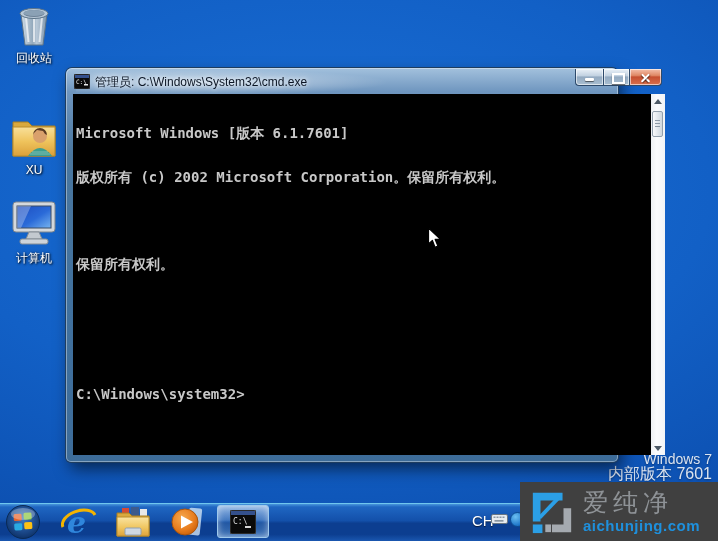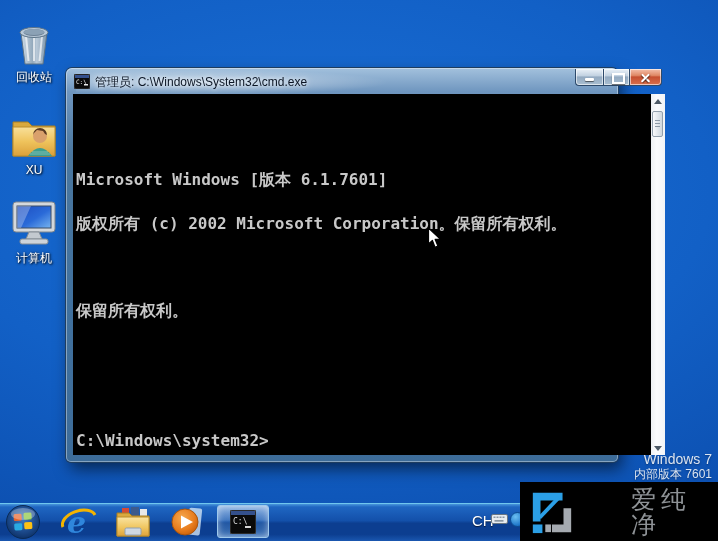--- a/index.html
+++ b/index.html
@@ -12,21 +12,21 @@
   .desk-icon{position:absolute;width:60px;text-align:center;cursor:default;}
   .desk-icon .glyph{display:block;margin:0 auto;}
   .desk-icon .label{
     display:inline-block;margin-top:1px;font-size:12px;color:#fff;
     text-shadow:1px 1px 2px rgba(0,0,0,.9), 0 0 3px rgba(0,0,0,.6);line-height:13px;
   }
   
   .os-watermark{position:absolute;right:6px;top:451px;text-align:right;color:rgba(255,255,255,.85);
     text-shadow:0 1px 2px rgba(0,0,0,.35);z-index:1;}
   .os-watermark .l1{font-size:14px;line-height:16px;}
-  .os-watermark .l2{font-size:12px;line-height:14px;}
+  .os-watermark .l2{font-size:16px;line-height:14px;}
   
   .cmd-window{
     position:absolute;left:66px;top:68px;width:552px;height:394px;z-index:10;
     border-radius:6px 6px 5px 5px;
     background:linear-gradient(180deg,#a3c1dd 0%,#6f96bf 6%,#4a779f 22%,#41719e 60%,#3d6c99 100%);
     box-shadow:0 0 0 1px #1e3d5f, 4px 7px 16px rgba(0,0,0,.55), inset 0 0 0 1px rgba(255,255,255,.38);
   }
   .titlebar{position:absolute;left:0;top:0;width:100%;height:26px;}
   .title-sheen{position:absolute;left:10px;top:0;width:330px;height:26px;
     background:radial-gradient(ellipse at 35% 55%, rgba(255,255,255,.55), rgba(255,255,255,0) 65%);}
@@ -46,21 +46,21 @@
   .glyph-max{position:absolute;left:8px;top:4px;width:9px;height:7px;border:2px solid #fff;
     box-shadow:0 1px 1px rgba(0,0,0,.5);}
   .glyph-close{position:absolute;left:10px;top:3px;width:11px;height:11px;}
   .glyph-close i{position:absolute;left:0;top:4.5px;width:11px;height:2.4px;background:#fff;border-radius:1px;
     box-shadow:0 1px 1px rgba(0,0,0,.5);}
   .glyph-close i:first-child{transform:rotate(45deg);}
   .glyph-close i:last-child{transform:rotate(-45deg);}
   .console-area{position:absolute;left:7px;top:26px;width:578px;height:361px;background:#000;}
   .console-text{padding:3px 4px 0 3px;
     font-family:"DejaVu Sans Mono","Liberation Mono",monospace;
-    font-weight:700;font-size:16px;line-height:14.5px;color:#c8c8c8;white-space:pre;margin-top:47px;}
+    font-weight:700;font-size:14px;line-height:14.5px;color:#c8c8c8;white-space:pre;}
   .console-line{min-height:14.5px;}
   
   .scrollbar{position:absolute;left:585px;top:26px;width:14px;height:361px;
     background:linear-gradient(90deg,#eef1f3,#fbfcfd 40%,#f2f4f6);}
   .sb-btn{position:absolute;left:0;width:14px;height:14px;display:flex;align-items:center;justify-content:center;}
   .sb-btn.up{top:0;}
   .sb-btn.down{bottom:0;}
   .tri-up{width:0;height:0;border-left:4px solid transparent;border-right:4px solid transparent;border-bottom:5px solid #4d5a66;}
   .tri-down{width:0;height:0;border-left:4px solid transparent;border-right:4px solid transparent;border-top:5px solid #4d5a66;}
   .sb-thumb{position:absolute;left:1px;top:17px;width:11px;height:26px;box-sizing:border-box;
@@ -79,37 +79,37 @@
     box-sizing:border-box;border:1px solid #9fc9ec;border-radius:3px;
     background:linear-gradient(180deg,rgba(255,255,255,.5) 0%,rgba(190,220,245,.3) 44%,rgba(90,150,210,.28) 52%,rgba(140,195,240,.4) 100%);
     box-shadow:inset 0 0 7px rgba(255,255,255,.55);
     display:flex;align-items:center;justify-content:center;}
   .tray-ch{position:absolute;left:472px;top:512px;z-index:21;color:#fff;font-size:15px;
     text-shadow:0 1px 1px rgba(0,0,0,.6);}
   .tray-kbd{position:absolute;left:491px;top:512px;z-index:21;}
   .tray-circle{position:absolute;left:510px;top:512px;width:13px;height:13px;border-radius:50%;z-index:21;
     background:radial-gradient(circle at 35% 30%,#6cc0f2,#1d74c8 70%);border:1px solid #0c4d92;}
   
-  .brand-box{position:absolute;left:520px;top:482px;width:198px;height:59px;background:#000000;z-index:50;
-    display:flex;align-items:center;gap:48px;}
+  .brand-box{position:absolute;left:520px;top:482px;width:198px;height:59px;background:#404040;z-index:50;
+    display:flex;align-items:center;}
   .brand-logo{margin-left:9px;flex:0 0 auto;}
   .brand-texts{margin-left:8px;display:flex;flex-direction:column;line-height:1;}
   .brand-name{font-size:25px;color:#8e9296;letter-spacing:5px;font-weight:500;}
   .brand-site{margin-top:3px;font-size:15px;font-weight:bold;color:#1e90dd;letter-spacing:.5px;
     font-family:"Liberation Sans",sans-serif;}
 </style>
 </head>
 <body>
 
 <div class="os-watermark">
   <div class="l1">Windows 7</div>
   <div class="l2">内部版本 7601</div>
 </div>
 
-<div class="desk-icon" style="left:4px;top:19px;">
+<div class="desk-icon" style="left:4px;top:0;">
   <svg class="glyph" width="46" height="48" viewBox="0 0 46 48">
     <defs>
       <linearGradient id="bing" x1="0" y1="0" x2="1" y2="0">
         <stop offset="0" stop-color="#cfdce8"></stop>
           <stop offset=".45" stop-color="#93a9bc"></stop>
         <stop offset=".6" stop-color="#b9c9d8"></stop>
           <stop offset="1" stop-color="#7e95aa"></stop>
       </linearGradient>
     </defs>
     <path d="M10 14 L14 45 H32 L36 14 Z" fill="url(#bing)" stroke="#5d7488" stroke-width="1"></path>
@@ -296,14 +296,15 @@
 <div class="brand-box">
   <svg class="brand-logo" width="46" height="46" viewBox="0 0 48 48">
     <path d="M8 34 V8 H35" fill="none" stroke="#2b9fe6" stroke-width="8" stroke-linecap="butt"></path>
     <path d="M11 30 L31 9" stroke="#2b9fe6" stroke-width="4"></path>
     <rect x="4" y="37" width="10" height="9" fill="#2b9fe6"></rect>
     <path d="M40 20 V41 H24" fill="none" stroke="#a5aab0" stroke-width="8"></path>
     <rect x="17" y="37" width="6" height="8" fill="#a5aab0"></rect>
   </svg>
   <div class="brand-texts">
     <span class="brand-name">爱纯净</span>
+    <span class="brand-site">aichunjing.com</span>
   </div>
 </div>
 
 </body></html>

